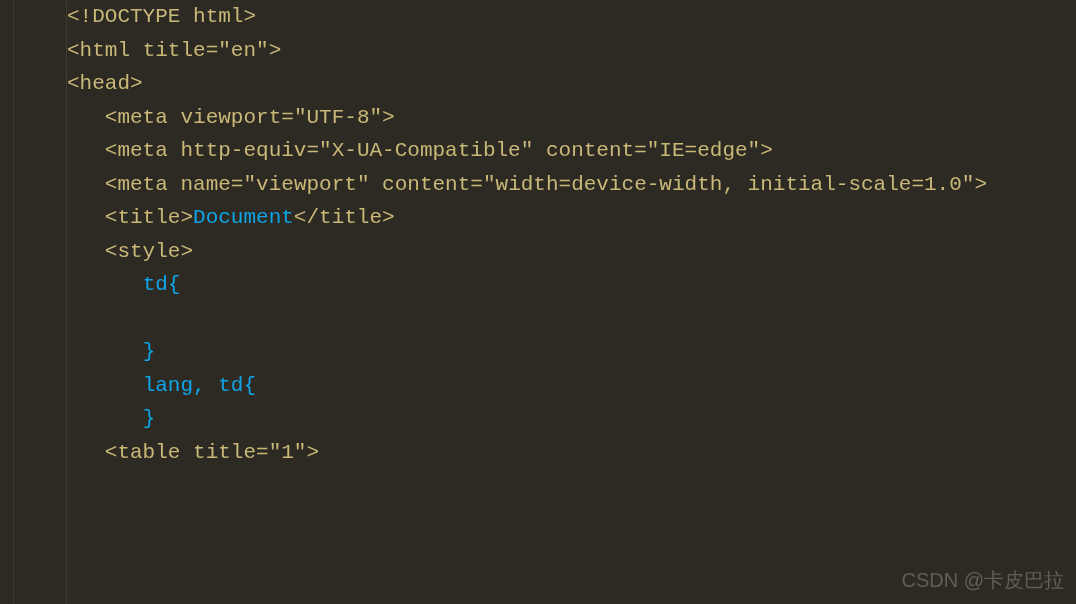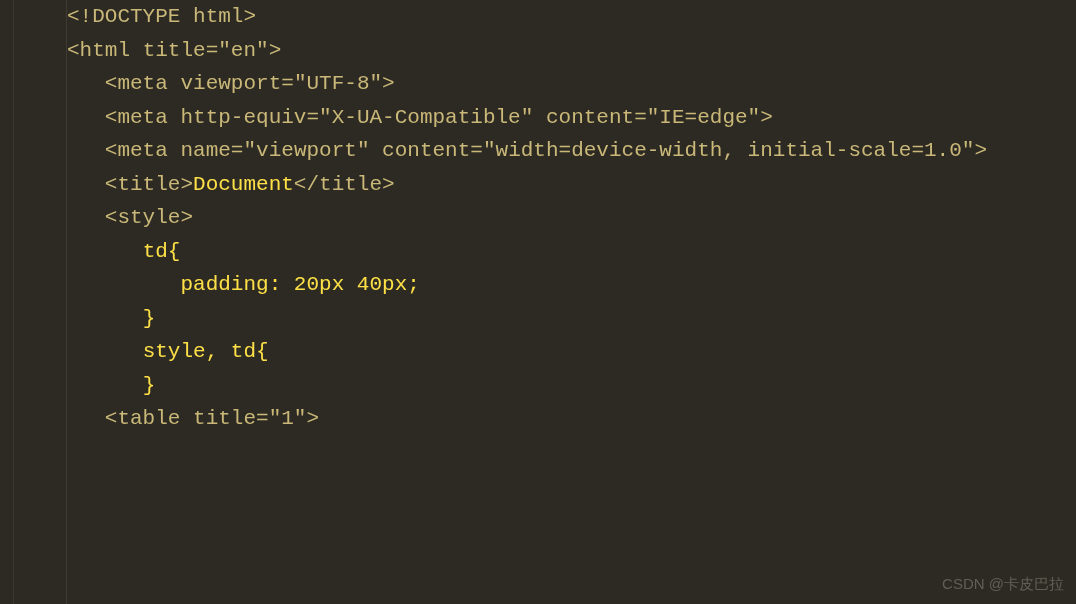--- a/index.html
+++ b/index.html
@@ -48,56 +48,57 @@
     padding-left: 0;
     position: relative;
   }
   .code-line.highlighted {
     background: #3a372c;
   }
   .tag { color: #c9b878; }
   .attr { color: #c9b878; }
   .str { color: #c9b878; }
   .punct { color: #c9b878; }
-  .text { color: #fde047; }
+  .text { color: #0ea5e9; }
   .cursor {
     position: absolute;
     width: 1px;
     height: 28px;
     background: #d8d0a0;
     top: 3px;
   }
   .watermark {
     position: absolute;
     right: 12px;
     bottom: 8px;
     color: #6a675b;
-    font-size: 15px;
+    font-size: 20px;
     font-family: Arial, sans-serif;
     opacity: 0.85;
   }
 </style>
 </head>
 <body>
 
 <div class="editor">
   <div class="gutter"></div>
   <div class="fold-gutter">
     <div class="guide-col" style="left:52px;"></div>
   </div>
   <div class="code-area" id="code-area">
       <div class="code-line"><span></span><span class="tag">&lt;!DOCTYPE </span><span class="attr">html</span><span class="tag">&gt;</span></div>
       <div class="code-line"><span></span><span class="tag">&lt;html </span><span class="attr">title</span><span class="punct">=</span><span class="str">"en"</span><span class="tag">&gt;</span></div>
+      <div class="code-line"><span></span><span class="tag">&lt;head&gt;</span></div>
       <div class="code-line"><span>   </span><span class="tag">&lt;meta </span><span class="attr">viewport</span><span class="punct">=</span><span class="str">"UTF-8"</span><span class="tag">&gt;</span></div>
       <div class="code-line"><span>   </span><span class="tag">&lt;meta </span><span class="attr">http-equiv</span><span class="punct">=</span><span class="str">"X-UA-Compatible"</span><span class="text"> </span><span class="attr">content</span><span class="punct">=</span><span class="str">"IE=edge"</span><span class="tag">&gt;</span></div>
       <div class="code-line"><span>   </span><span class="tag">&lt;meta </span><span class="attr">name</span><span class="punct">=</span><span class="str">"viewport"</span><span class="text"> </span><span class="attr">content</span><span class="punct">=</span><span class="str">"width=device-width, initial-scale=1.0"</span><span class="tag">&gt;</span></div>
       <div class="code-line"><span>   </span><span class="tag">&lt;title&gt;</span><span class="text">Document</span><span class="tag">&lt;/title&gt;</span></div>
       <div class="code-line"><span>   </span><span class="tag">&lt;style&gt;</span></div>
       <div class="code-line"><span>      </span><span class="text">td{</span></div>
-      <div class="code-line"><span>         </span><span class="text">padding: 20px 40px;</span></div>
+      <div class="code-line"><span>         </span></div>
       <div class="code-line"><span>      </span><span class="text">}</span></div>
-      <div class="code-line"><span>      </span><span class="text">style, td{</span></div>
+      <div class="code-line"><span>      </span><span class="text">lang, td{</span></div>
       <div class="code-line"><span>      </span><span class="text">}</span></div>
       <div class="code-line"><span>   </span><span class="tag">&lt;table </span><span class="attr">title</span><span class="punct">=</span><span class="str">"1"</span><span class="tag">&gt;</span></div>
     </div>
 </div>
 
 <div class="watermark">CSDN @卡皮巴拉</div>
 
 </body></html>

